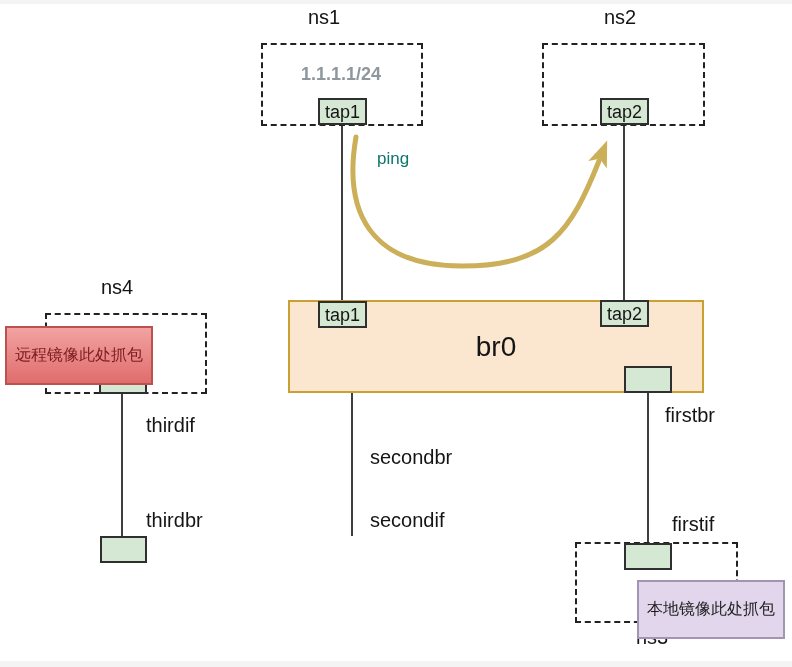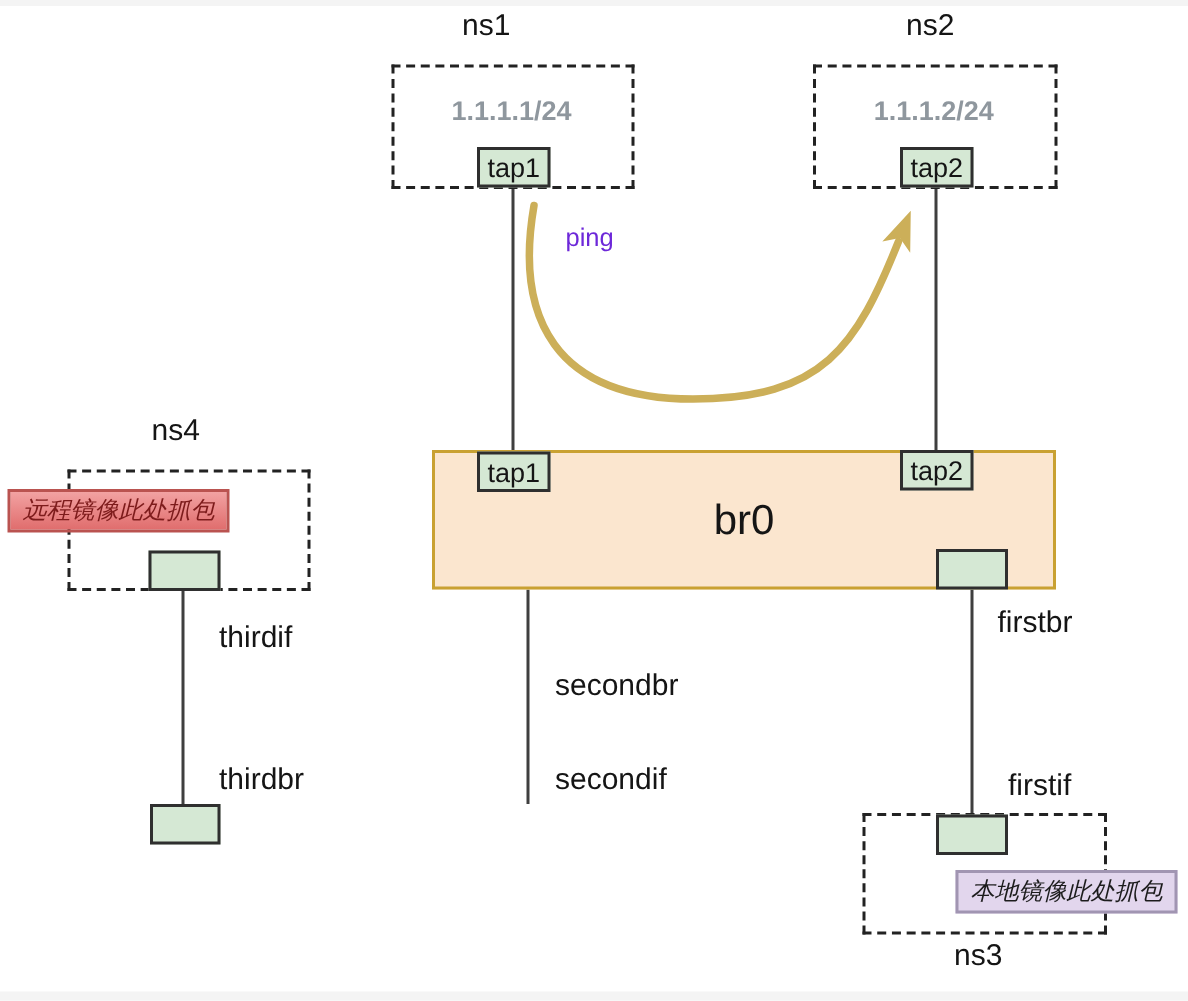--- a/index.html
+++ b/index.html
@@ -15,23 +15,23 @@
 
   .bridge{position:absolute;background:#fbe6cf;border:2px solid #c9a132;display:flex;align-items:center;justify-content:center;z-index:1;}
   .bridge .bridge-label{font-size:28px;color:#151515;}
 
   .port{position:absolute;background:#d5e8d4;border:2px solid #2f2f2f;display:flex;align-items:center;justify-content:center;z-index:4;box-sizing:border-box;}
   .port span{font-size:18px;color:#151515;line-height:1;}
 
   .vline{position:absolute;width:2px;background:#3f3f3f;z-index:0;}
 
   .iface-label{position:absolute;font-size:20px;color:#151515;white-space:nowrap;z-index:2;}
-  .ping-label{position:absolute;font-size:17px;color:#6d28d9;z-index:3;}
+  .ping-label{position:absolute;font-size:17px;color:#0f766e;z-index:3;}
 
-  .note{position:absolute;font-size:16px;padding:2px 8px;white-space:nowrap;z-index:5;font-style:italic;}
+  .note{position:absolute;font-size:16px;padding:17px 8px;white-space:nowrap;z-index:5;}
   .note-red{background:linear-gradient(#f2a2a2,#e06d6d);border:2px solid #ba5350;color:#7d1b1b;}
   .note-purple{background:#e2d6ed;border:2px solid #a195b2;color:#1c1c1c;}
 
   .overlay{position:absolute;left:0;top:0;z-index:3;pointer-events:none;}
 </style>
 </head>
 <body>
 
 <div class="page">
   <div class="edge top"></div>
@@ -45,21 +45,20 @@
 
   <div class="ns-title" style="left:308px;top:6px;">ns1</div>
   <div class="dashed-box" style="left:261px;top:43px;width:158px;height:79px;"></div>
   <div class="ip" style="left:261px;top:64px;width:160px;">1.1.1.1/24</div>
   <div class="port" style="left:318px;top:98px;width:49px;height:27px;">
     <span>tap1</span>
   </div>
 
   <div class="ns-title" style="left:604px;top:6px;">ns2</div>
   <div class="dashed-box" style="left:542px;top:43px;width:159px;height:79px;"></div>
-  <div class="ip" style="left:542px;top:64px;width:161px;">1.1.1.2/24</div>
   <div class="port" style="left:600px;top:98px;width:49px;height:27px;">
     <span>tap2</span>
   </div>
 
   <svg class="overlay" width="792" height="667" viewBox="0 0 792 667">
     <defs>
       <marker id="ah" markerUnits="userSpaceOnUse" markerWidth="30" markerHeight="30" viewBox="0 0 30 30" refX="6" refY="15" orient="auto">
         <path d="M2,5 L28,15 L2,25 L8.5,15 Z" fill="#ccaf59"></path>
       </marker>
     </defs>

